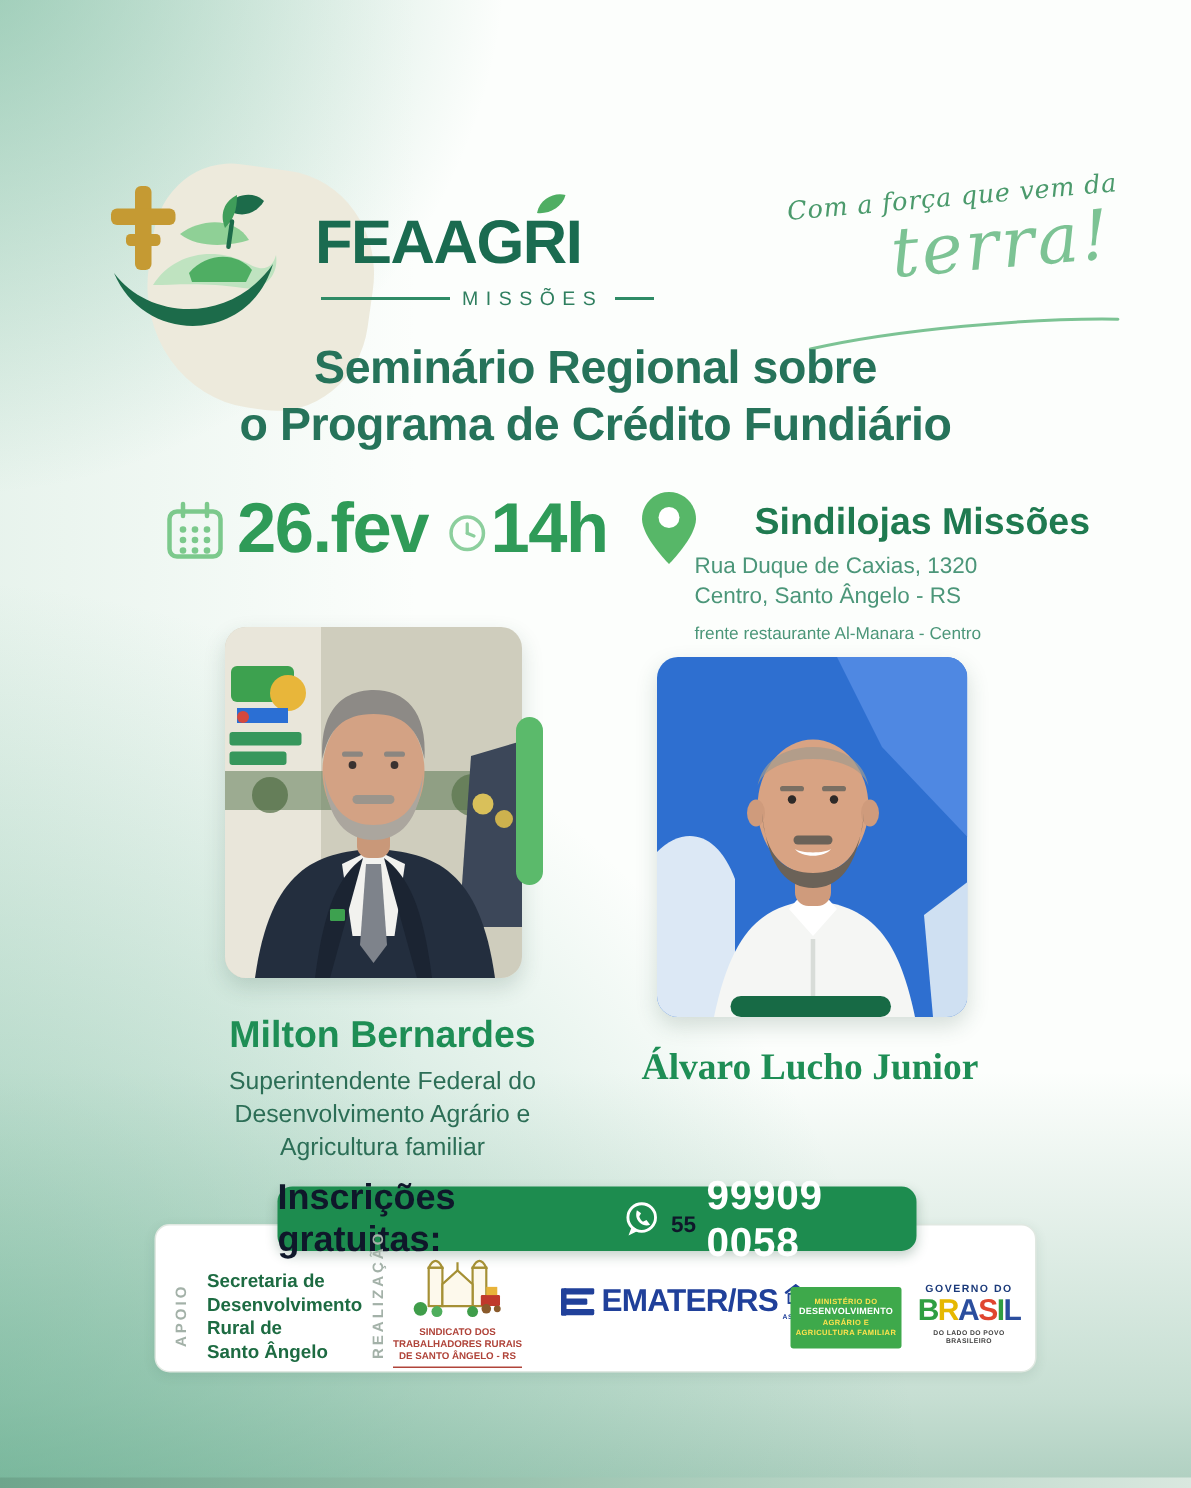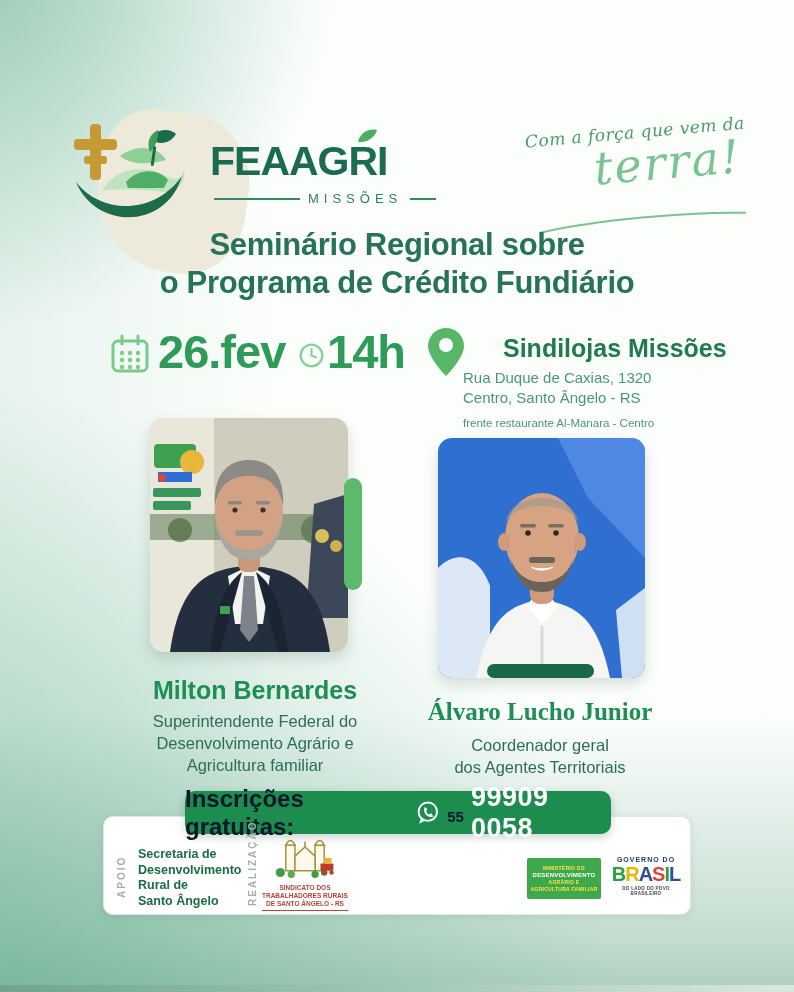--- a/index.html
+++ b/index.html
@@ -245,24 +245,20 @@
   </div>
   <div class="accent-h"></div>
 
   <div class="spk-name left">Milton Bernardes</div>
   <div class="spk-role left">
     <div>Superintendente Federal do</div>
     <div>Desenvolvimento Agrário e</div>
     <div>Agricultura familiar</div>
   </div>
   <div class="spk-name right">Álvaro Lucho Junior</div>
-  <div class="spk-role right">
-    <div>Coordenador geral</div>
-    <div>dos Agentes Territoriais</div>
-  </div>
 
   <div class="footer-card"></div>
 
   <div class="reg-bar">
     <span class="reg-label">Inscrições gratuitas:</span>
     <svg class="wa-icon" viewBox="0 0 32 32">
       <circle cx="16" cy="15" r="11.5" fill="none" stroke="#ffffff" stroke-width="2.4"></circle>
       <path d="M5,30 L8,22 L13,26 Z" fill="#ffffff"></path>
       <path d="M12,9 C11,12 11,16 14,19 C17,22 21,22 23,21 L20,17 L17,18.5 C17,18.5 14.5,17 14,14 L15.5,11.5 Z" fill="#ffffff"></path>
     </svg>
@@ -297,20 +293,40 @@
       <circle cx="64" cy="42" r="2.5" fill="#8a5a2b"></circle>
       <rect x="56" y="26" width="8" height="6" fill="#e8b33a"></rect>
     </svg>
     <div class="sind-text">
       <div>SINDICATO DOS</div>
       <div>TRABALHADORES RURAIS</div>
       <div>DE SANTO ÂNGELO - RS</div>
     </div>
   </div>
 
+  <div class="emater">
+    <svg class="emater-glyph" viewBox="0 0 26 22">
+      <g fill="#20409a">
+        <rect x="0" y="1" width="4" height="20" rx="1"></rect>
+        <rect x="2" y="1" width="22" height="4.5" rx="1"></rect>
+        <rect x="2" y="8.5" width="17" height="4.5" rx="1"></rect>
+        <rect x="2" y="16" width="22" height="4.5" rx="1"></rect>
+      </g>
+    </svg>
+    <span class="emater-text">EMATER/RS</span>
+    <span class="ascar">
+      <svg class="ascar-house" viewBox="0 0 18 16">
+        <path d="M1,7 L9,1 L17,7" fill="none" stroke="#20409a" stroke-width="1.8"></path>
+        <rect x="3.5" y="7.5" width="11" height="7" fill="none" stroke="#20409a" stroke-width="1.4"></rect>
+        <line x1="7" y1="7.5" x2="7" y2="14.5" stroke="#20409a" stroke-width="1.2"></line>
+        <line x1="11" y1="7.5" x2="11" y2="14.5" stroke="#20409a" stroke-width="1.2"></line>
+      </svg>
+      <div class="ascar-label">ASCAR</div>
+    </span>
+  </div>
 
   <div class="ministerio">
     <div class="min-l1">MINISTÉRIO DO</div>
     <div class="min-l2">DESENVOLVIMENTO</div>
     <div class="min-l3">AGRÁRIO E</div>
     <div class="min-l4">AGRICULTURA FAMILIAR</div>
   </div>
 
   <div class="governo">
     <div class="gov-top">GOVERNO DO</div>

